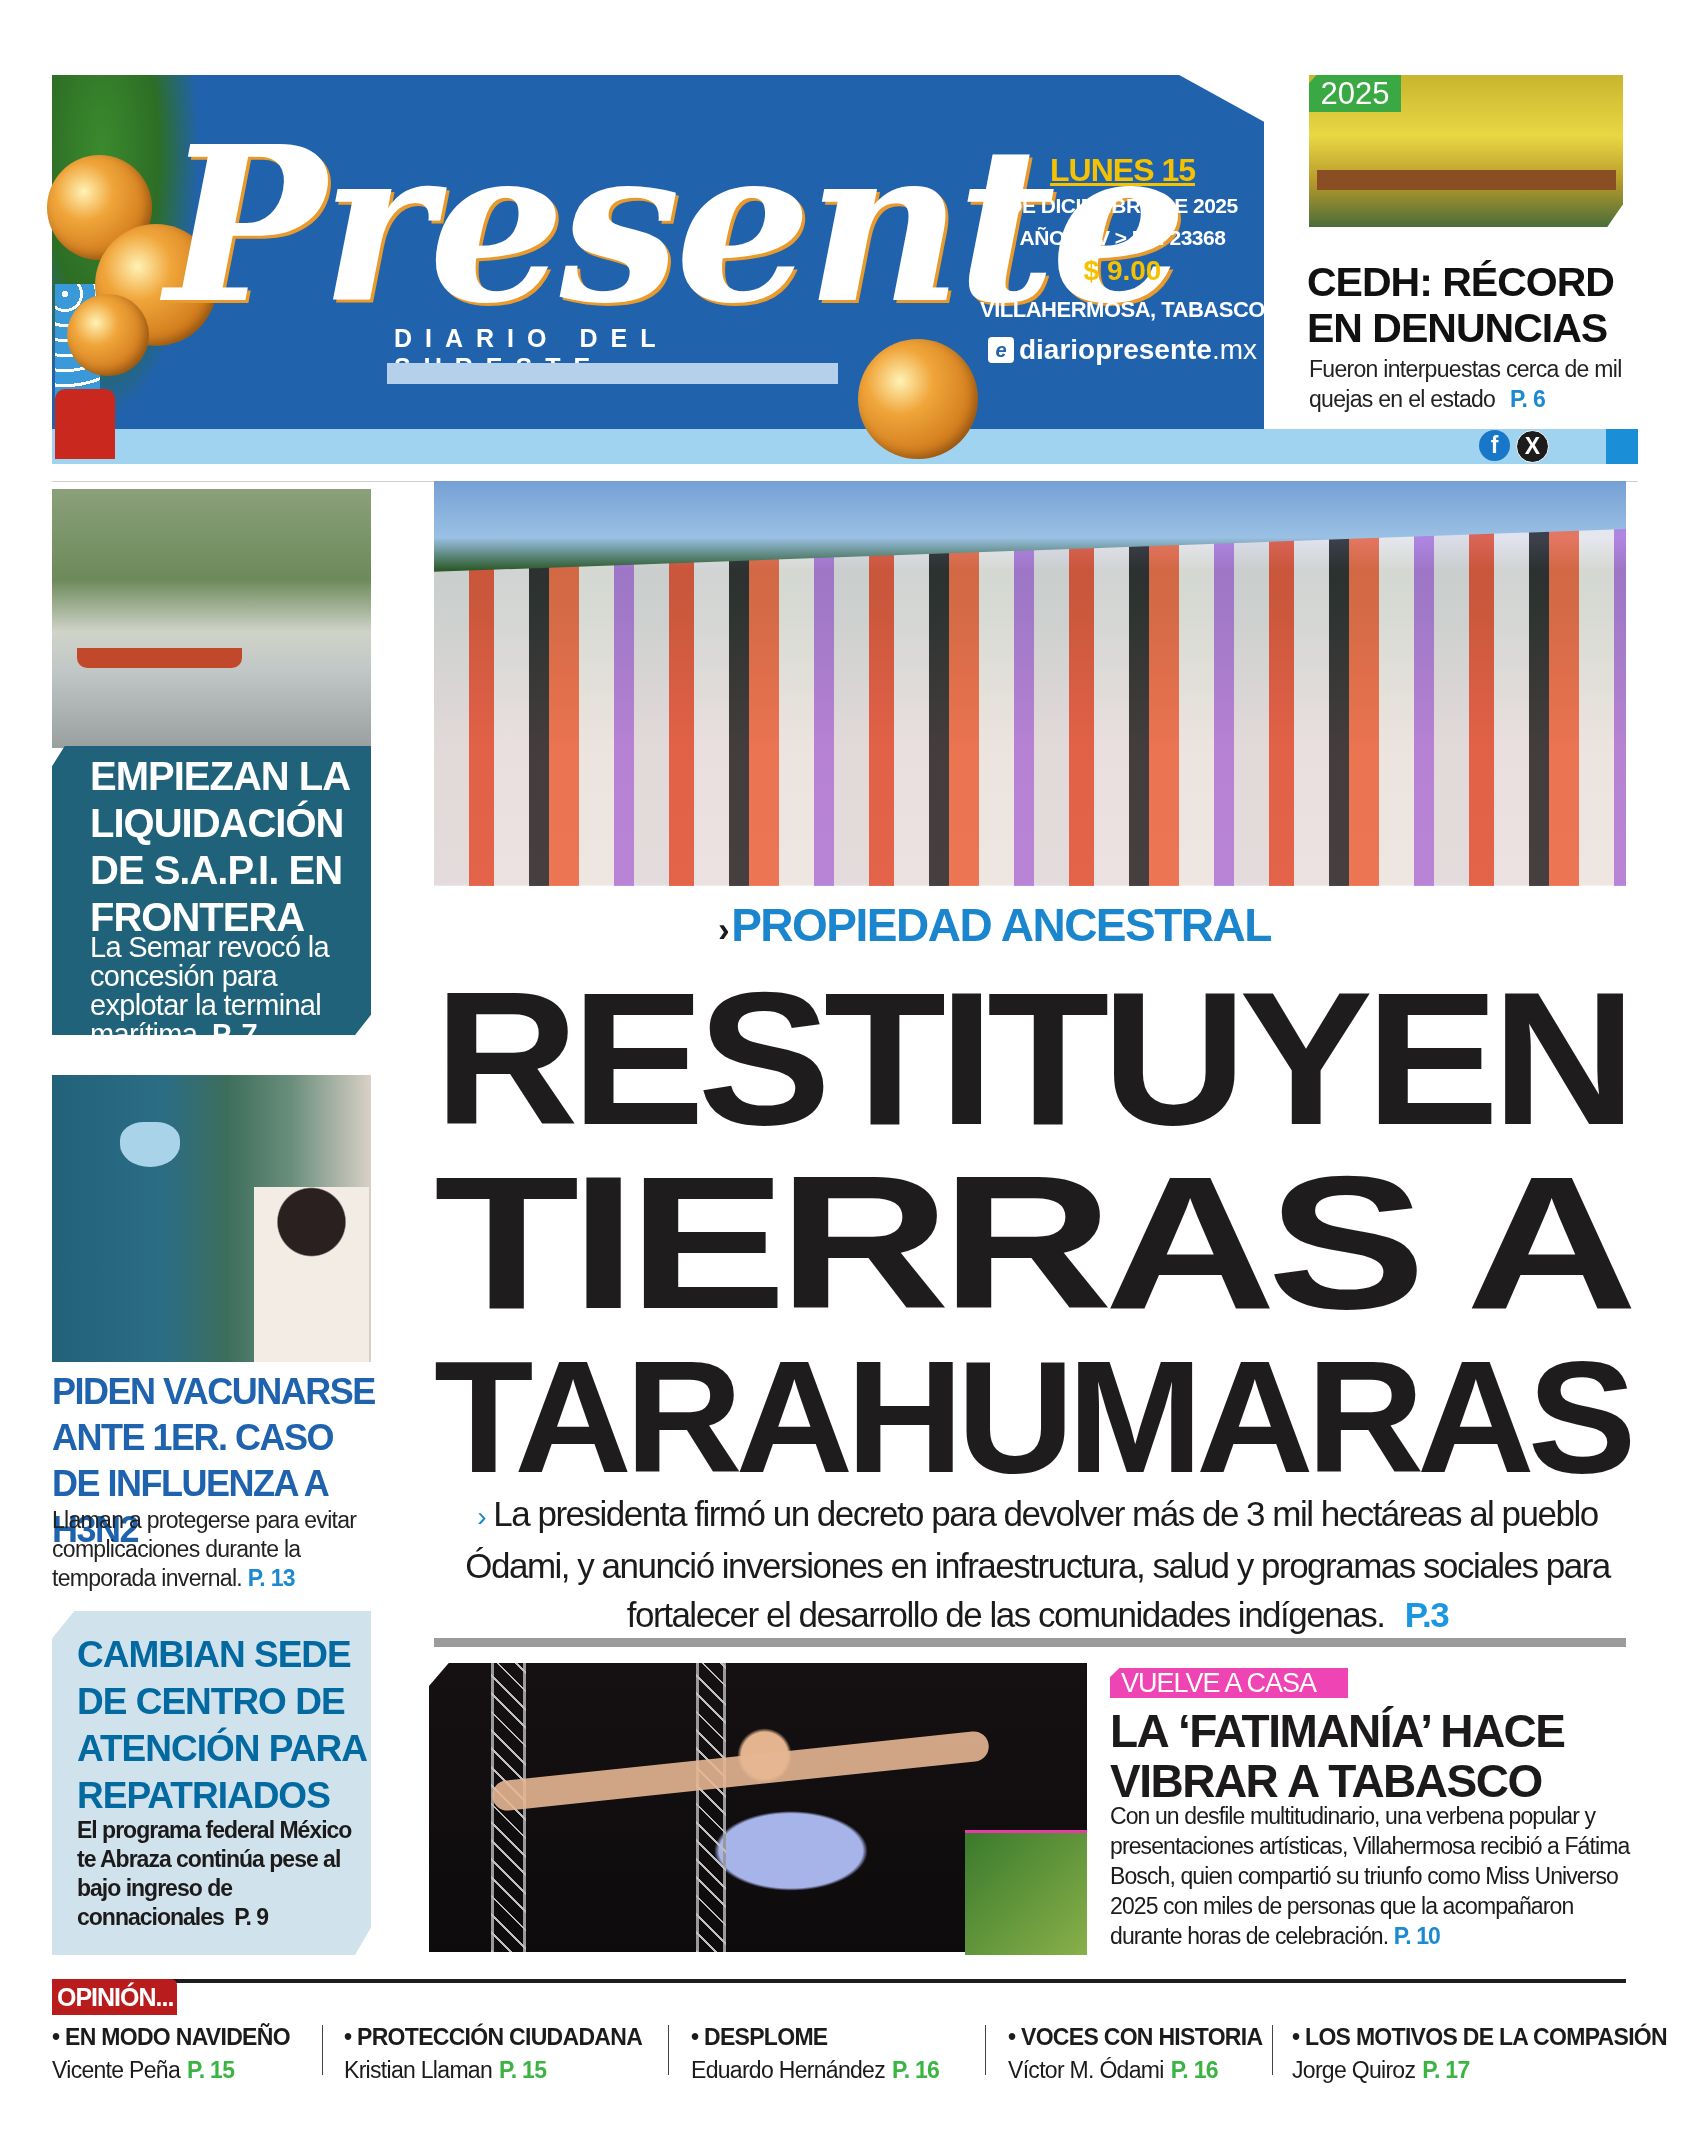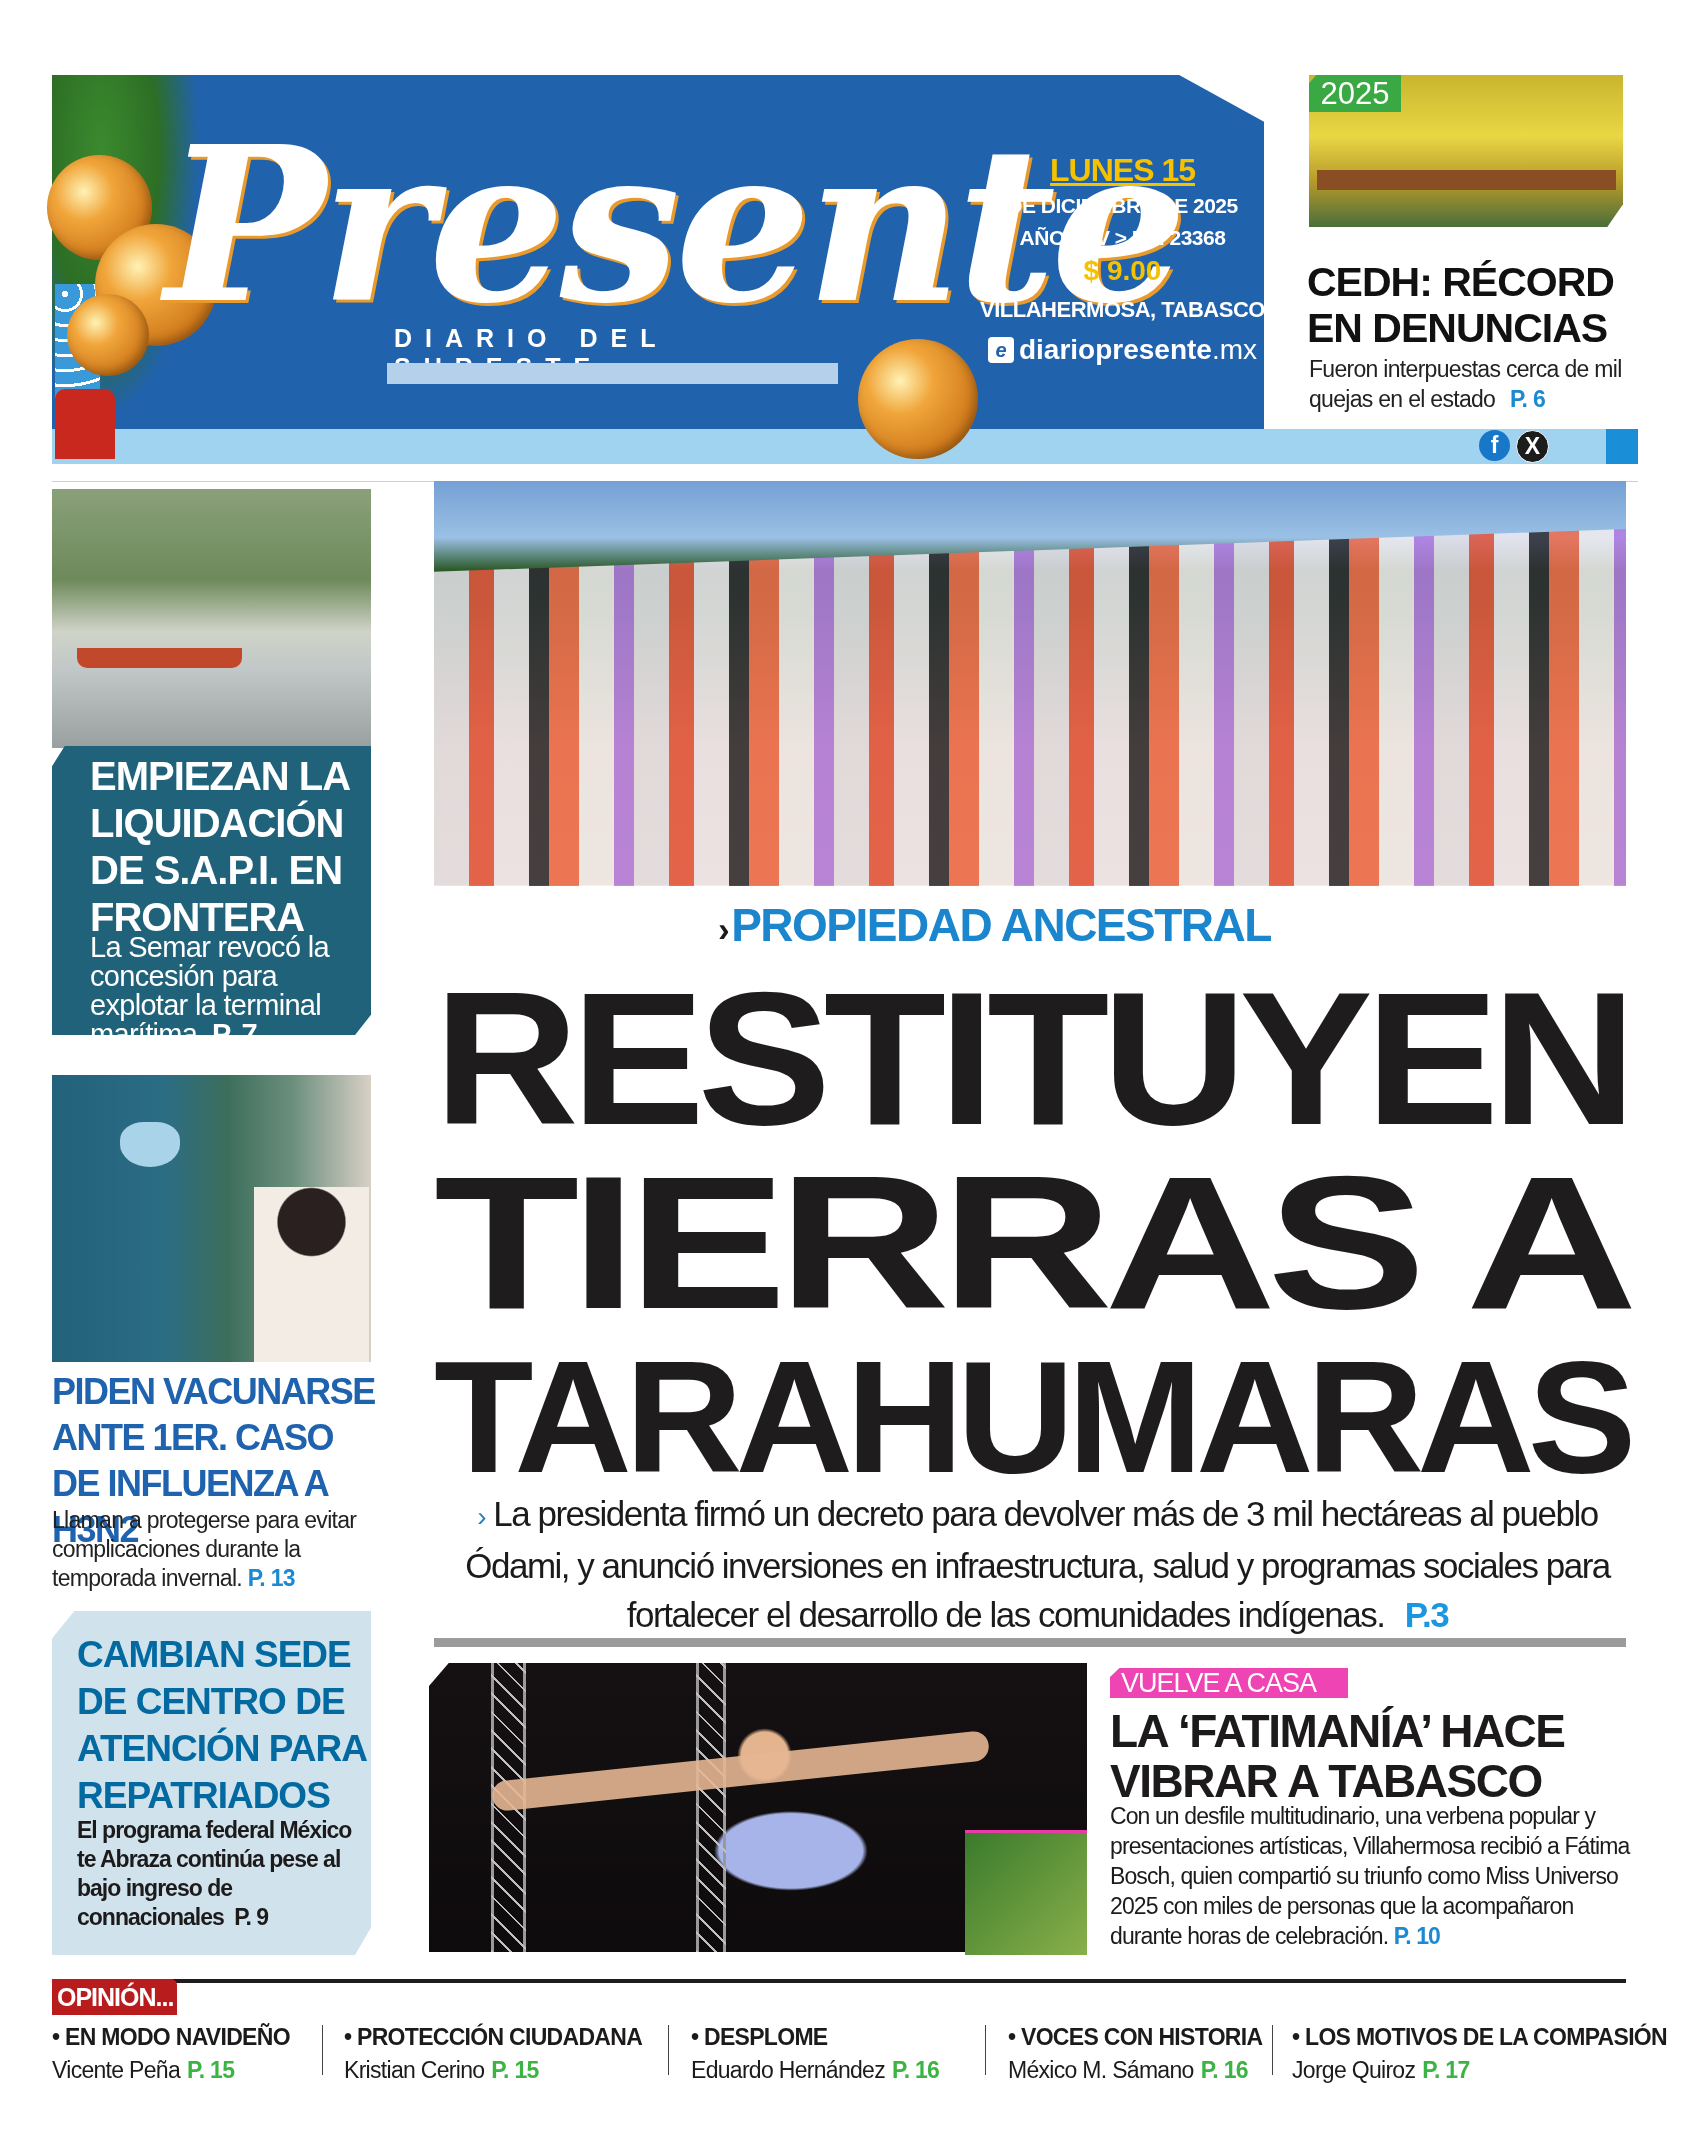--- a/index.html
+++ b/index.html
@@ -200,33 +200,33 @@
 <div class="abs op-tag">OPINIÓN...</div>
 
 <div class="abs op-col" style="left:52px;">
   <div class="op-title">• EN MODO NAVIDEÑO</div>
   <div class="op-author"><span>Vicente Peña</span><span class="op-page">P. 15</span></div>
 </div>
 <div class="abs op-sep" style="left:322px;"></div>
 
 <div class="abs op-col" style="left:344px;">
   <div class="op-title">• PROTECCIÓN CIUDADANA</div>
-  <div class="op-author"><span>Kristian Cerino</span><span class="op-page">P. 15</span></div>
+  <div class="op-author"><span>Kristian Llaman</span><span class="op-page">P. 15</span></div>
 </div>
 <div class="abs op-sep" style="left:668px;"></div>
 
 <div class="abs op-col" style="left:691px;">
   <div class="op-title">• DESPLOME</div>
   <div class="op-author"><span>Eduardo Hernández</span><span class="op-page">P. 16</span></div>
 </div>
 <div class="abs op-sep" style="left:985px;"></div>
 
 <div class="abs op-col" style="left:1008px;">
   <div class="op-title">• VOCES CON HISTORIA</div>
-  <div class="op-author"><span>México M. Sámano</span><span class="op-page">P. 16</span></div>
+  <div class="op-author"><span>Víctor M. Ódami</span><span class="op-page">P. 16</span></div>
 </div>
 <div class="abs op-sep" style="left:1272px;"></div>
 
 <div class="abs op-col" style="left:1292px;">
   <div class="op-title">• LOS MOTIVOS DE LA COMPASIÓN</div>
   <div class="op-author"><span>Jorge Quiroz</span><span class="op-page">P. 17</span></div>
 </div>
 
 
 </body></html>

